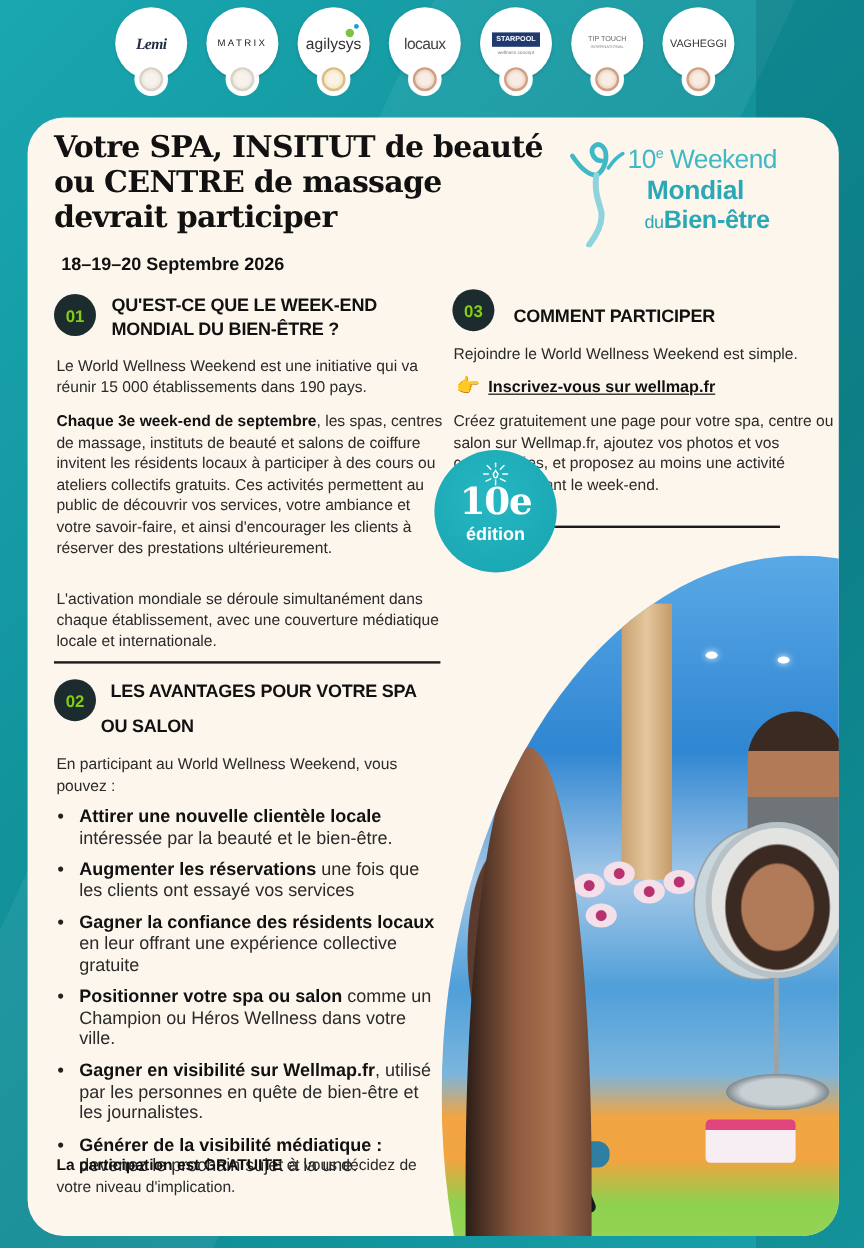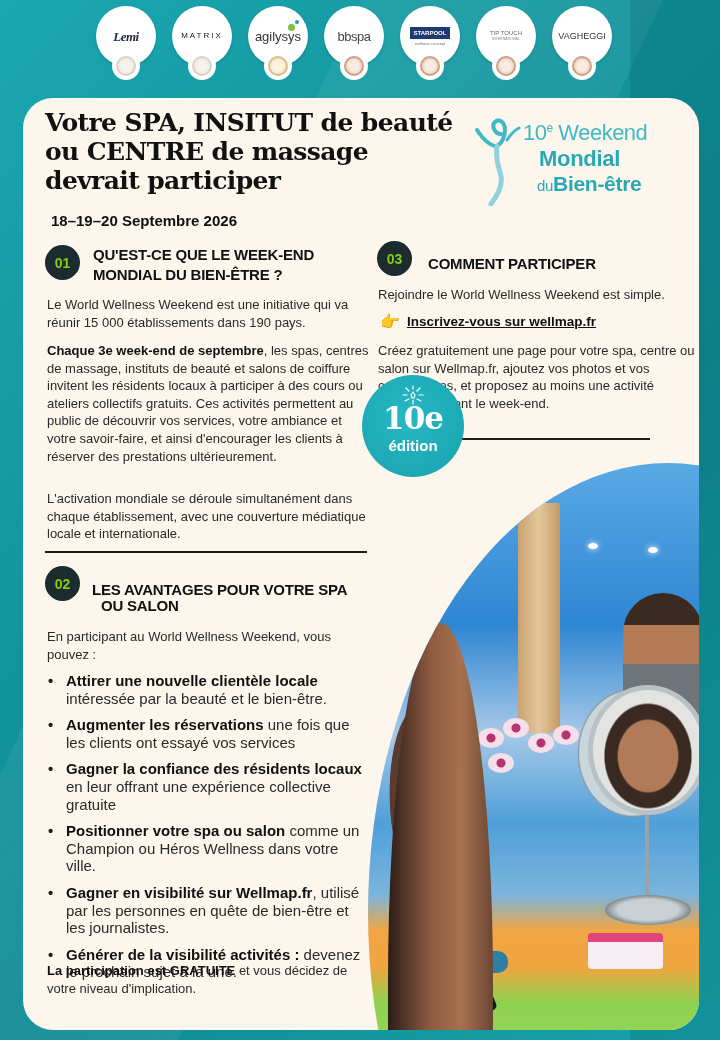--- a/index.html
+++ b/index.html
@@ -176,21 +176,21 @@
   <div class="sponsor" style="left:152px">
     <div class="disc">
         <span class="logo-text logo-agilysys"><span class="dots"><i></i><i></i></span><span>agilysys</span></span>
       </div>
     <div class="medal gold">
         <span></span>
       </div>
   </div>
   <div class="sponsor" style="left:228px">
     <div class="disc">
-        <span class="logo-text logo-bbspa">bbspa</span>
+        <span class="logo-text logo-bbspa">locaux</span>
       </div>
     <div class="medal bronze">
         <span></span>
       </div>
   </div>
   <div class="sponsor" style="left:304px">
     <div class="disc" style="flex-direction:column;gap:3px">
       <span class="logo-text logo-starpool">STARPOOL</span>
       <span class="logo-text" style="font-size:4px;color:#777">wellness concept</span>
     </div>
@@ -234,30 +234,30 @@
   </div>
 
   <div class="num" style="left:22px;top:147px">01</div>
   <div class="sec-title" style="left:70px;top:147px;width:250px">QU'EST-CE QUE LE WEEK-END MONDIAL DU BIEN-ÊTRE ?</div>
   <p class="para" style="left:24px;top:198px;width:325px">Le World Wellness Weekend est une initiative qui va réunir 15 000 établissements dans 190 pays.</p>
   <p class="para" style="left:24px;top:244px;width:325px"><b>Chaque 3e week-end de septembre</b><span>, les spas, centres de massage, instituts de beauté et salons de coiffure invitent les résidents locaux à participer à des cours ou ateliers collectifs gratuits. Ces activités permettent au public de découvrir vos services, votre ambiance et votre savoir-faire, et ainsi d'encourager les clients à réserver des prestations ultérieurement.</span></p>
   <p class="para" style="left:24px;top:392px;width:325px">L'activation mondiale se déroule simultanément dans chaque établissement, avec une couverture médiatique locale et internationale.</p>
   <div class="divider" style="left:22px;top:453px;width:322px"></div>
 
   <div class="num" style="left:22px;top:468px">02</div>
-  <div class="sec-title" style="left:69px;top:482px;width:290px">LES AVANTAGES POUR VOTRE SPA</div>
-  <div class="sec-title" style="left:78px;top:498px;width:290px">OU SALON</div>
+  <div class="sec-title" style="left:69px;top:469px;width:290px">LES AVANTAGES POUR VOTRE SPA</div>
+  <div class="sec-title" style="left:61px;top:498px;width:290px">OU SALON</div>
   <p class="para" style="left:24px;top:530px;width:320px">En participant au World Wellness Weekend, vous pouvez :</p>
   <ul class="bullets" style="left:24px;top:574px;width:325px">
     <li><b>Attirer une nouvelle clientèle locale</b><span> intéressée par la beauté et le bien-être.</span></li>
     <li><b>Augmenter les réservations</b><span> une fois que les clients ont essayé vos services</span></li>
     <li><b>Gagner la confiance des résidents locaux</b><span> en leur offrant une expérience collective gratuite</span></li>
     <li><b>Positionner votre spa ou salon</b><span> comme un Champion ou Héros Wellness dans votre ville.</span></li>
     <li><b>Gagner en visibilité sur Wellmap.fr</b><span>, utilisé par les personnes en quête de bien-être et les journalistes.</span></li>
-    <li><b>Générer de la visibilité activités :</b><span> devenez le prochain sujet à la une.</span></li>
+    <li><b>Générer de la visibilité médiatique :</b><span> devenez le prochain sujet à la une.</span></li>
   </ul>
   <p class="para" style="left:24px;top:864px;width:325px"><b>La participation est GRATUITE</b><span> et vous décidez de votre niveau d'implication.</span></p>
 
   <div class="num" style="left:354px;top:143px">03</div>
   <div class="sec-title" style="left:405px;top:156px;width:240px">COMMENT PARTICIPER</div>
   <p class="para" style="left:355px;top:188px;width:320px">Rejoindre le World Wellness Weekend est simple.</p>
   <div class="cta" style="left:357px;top:214px">
     <span class="hand">👉</span>
     <a>Inscrivez-vous sur wellmap.fr</a>
   </div>

